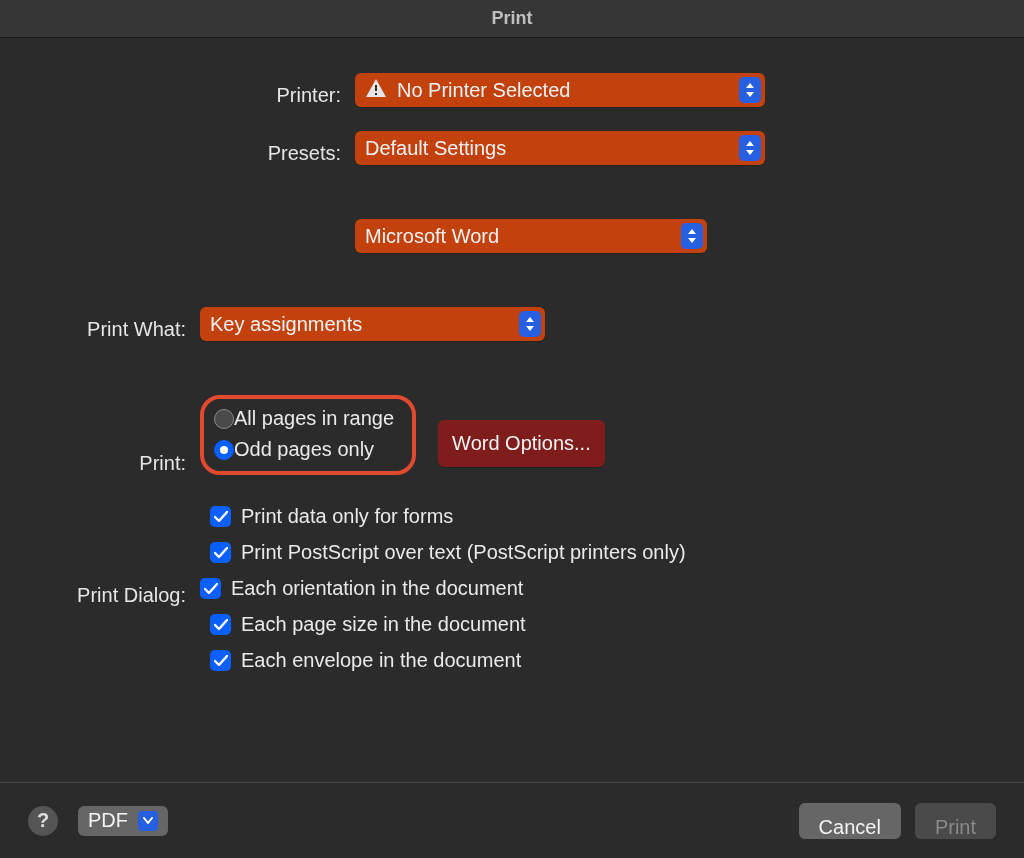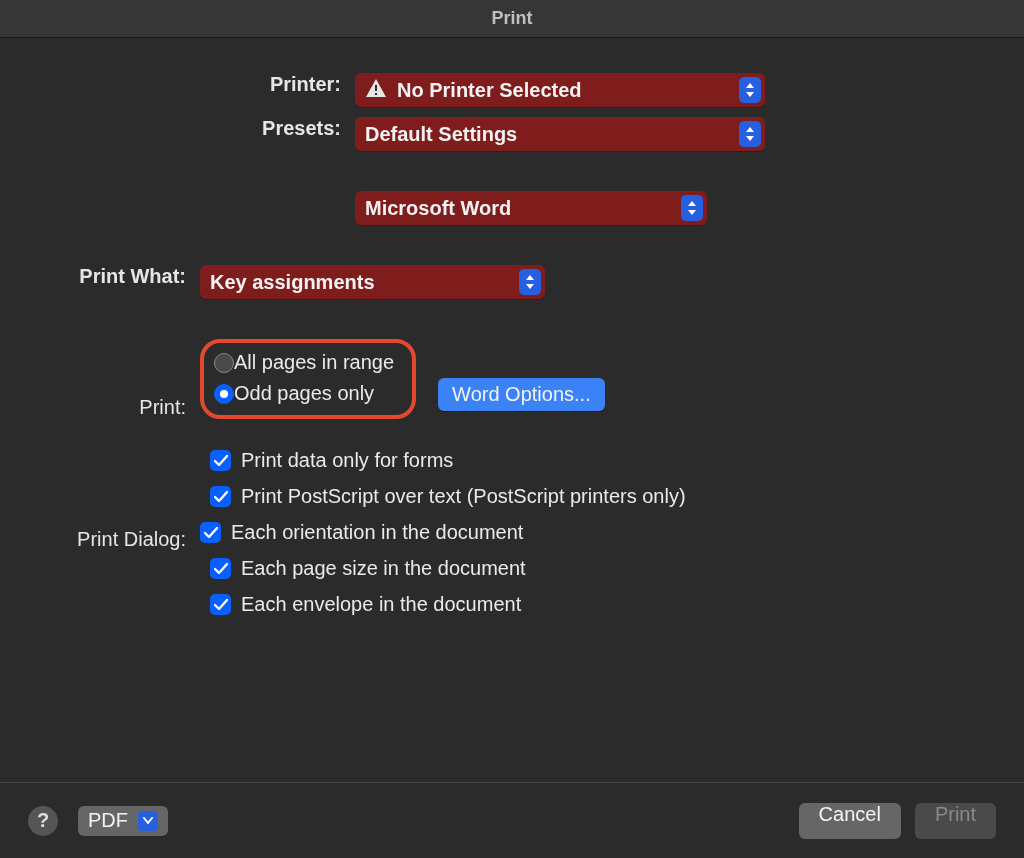--- a/index.html
+++ b/index.html
@@ -26,38 +26,37 @@
     justify-content: center;
     font-weight: 600;
     color: #bfbfbf;
     font-size: 18px;
   }
   .content {
     padding: 35px 20px 0 20px;
   }
   .row {
     display: flex;
-    align-items: flex-start;
-    margin-bottom: 10px;
-    font-weight: bold;
+    align-items: flex-end;
+    margin-bottom: 24px;
   }
   .label-col {
     width: 335px;
     text-align: right;
     padding-right: 14px;
     color: #e6e6e6;
   }
   .label-col-narrow {
     width: 180px;
     text-align: right;
     padding-right: 14px;
     color: #e6e6e6;
   }
   .select {
-    background: #7f1d1d;
+    background: #c2410c;
     border-radius: 6px;
     height: 34px;
     display: flex;
     align-items: center;
     padding: 0 10px;
     position: relative;
     color: #f3f3f3;
     box-shadow: 0 1px 0 rgba(0,0,0,0.2);
   }
   .select.printer { width: 410px; }
@@ -121,23 +120,23 @@
     width: 8px;
     height: 8px;
     background: #fff;
     border-radius: 50%;
   }
   .radio-label { color: #eaeaea; }
   .word-options-btn {
     margin-left: 22px;
     align-self: flex-end;
     margin-bottom: 8px;
-    background: #3b82f6;
+    background: #7f1d1d;
     border-radius: 6px;
-    padding: 5px 14px;
+    padding: 12px 14px;
     color: #f3f3f3;
     box-shadow: 0 1px 0 rgba(0,0,0,0.25);
     cursor: default;
   }
   .checkbox-row {
     display: flex;
     align-items: center;
     gap: 10px;
     margin-bottom: 13px;
   }
@@ -204,21 +203,21 @@
     align-items: center;
     justify-content: center;
   }
   .footer-spacer { flex: 1; }
   .footer-btn {
     background: #666;
     border-radius: 6px;
     height: 36px;
     padding: 0 20px;
     display: flex;
-    align-items: flex-start;
+    align-items: flex-end;
     color: #f3f3f3;
     margin-left: 14px;
   }
   .footer-btn.disabled {
     background: #4a4a4a;
     color: #8a8a8a;
   }
   .check-area {
     margin-top: 30px;
   }

